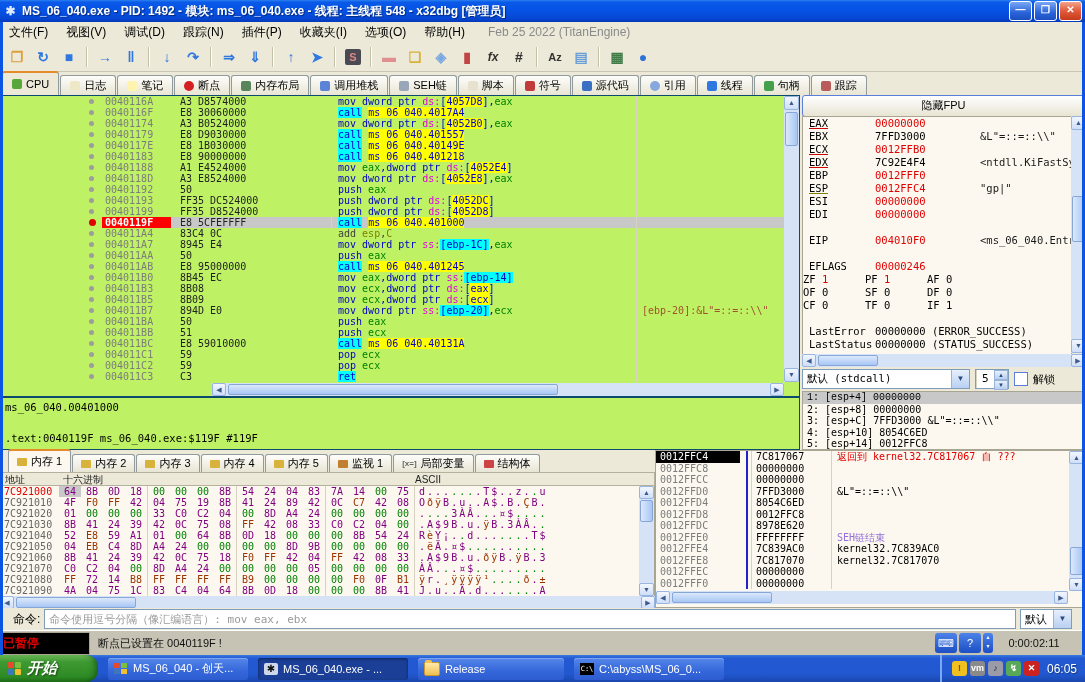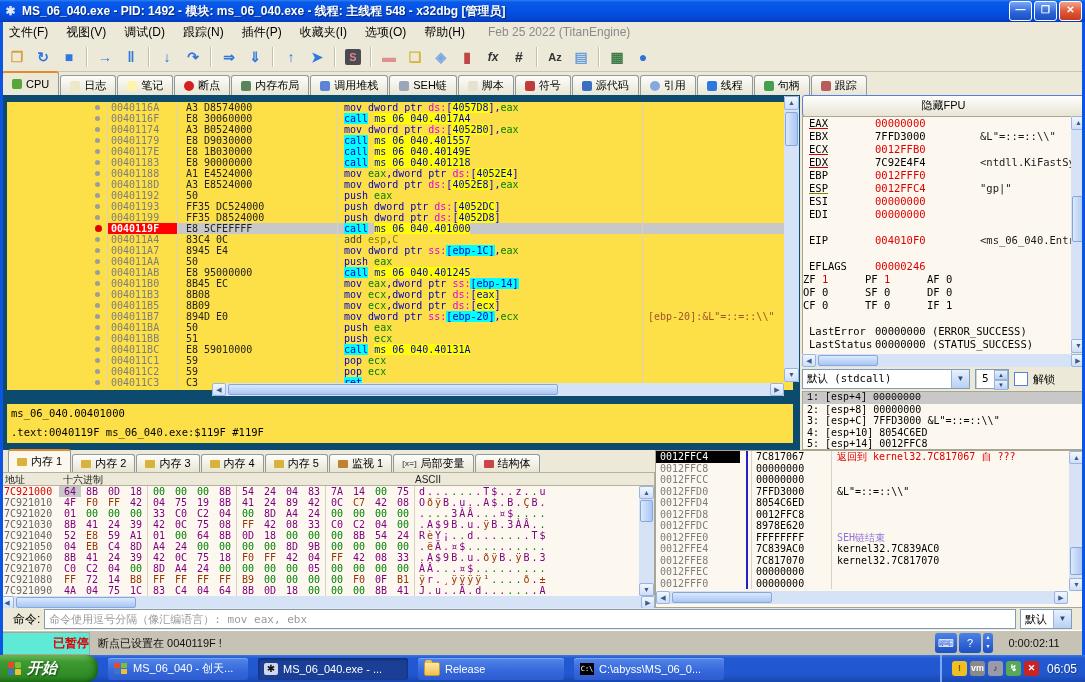--- a/index.html
+++ b/index.html
@@ -33,21 +33,21 @@
   
   .tabbar{position:absolute;left:0;top:72px;width:1085px;height:23px;background:#ece9d8;
     display:flex;align-items:flex-end;padding-left:2px;box-sizing:border-box;}
   .tab{height:19px;display:flex;align-items:center;gap:4px;padding:0 9px;margin-right:1px;
     border:1px solid #919b9c;border-bottom:none;border-radius:3px 3px 0 0;
     background:linear-gradient(180deg,#fdfdfb,#e8e5d4);font-size:11px;color:#000;}
   .tab.active{height:22px;background:#ece9d8;border-top:2px solid #e68b2c;font-weight:normal;text-align:center;}
   .ticon{width:10px;height:10px;border-radius:2px;display:inline-block;}
   .ticon.dot{border-radius:50%;}
   
-  .pane{position:absolute;background:#fde047;border:7px solid #0c4a6e;box-sizing:border-box;}
+  .pane{position:absolute;background:#bef264;border:1px solid #0c4a6e;box-sizing:border-box;}
   
   #disasm{left:0;top:95px;width:800px;height:302px;overflow:hidden;}
   .drow{display:flex;height:11px;line-height:11px;font-size:10px;white-space:pre;}
   .dgut{width:84px;flex:none;}
   .ddot{width:16px;flex:none;display:flex;align-items:center;justify-content:flex-start;padding-left:4px;box-sizing:border-box;}
   .dotg{width:5px;height:5px;border-radius:50%;background:#9d9d9d;}
   .dotr{width:7px;height:7px;border-radius:50%;background:#e00000;}
   .daddr{width:70px;flex:none;color:#7c7c7c;border-left:1px solid #d8d2c0;padding-left:3px;box-sizing:border-box;}
   .dbytes{width:160px;flex:none;color:#222;border-left:1px solid #d8d2c0;padding-left:8px;box-sizing:border-box;}
   .dinstr{width:305px;flex:none;border-left:1px solid #d8d2c0;padding-left:6px;box-sizing:border-box;overflow:hidden;}
@@ -133,22 +133,22 @@
   .scmt.red{color:#e00000;} .scmt.purple{color:#9370db;}
   
   #cmdbar{position:absolute;left:0;top:608px;width:1085px;height:22px;background:#ece9d8;
     display:flex;align-items:center;padding:0 13px;box-sizing:border-box;gap:4px;}
   #cmdinput{flex:1;height:18px;border:1px solid #7f9db9;background:#fff;font-size:11px;
     font-family:"DejaVu Sans Mono",monospace;padding:0 4px;}
   #cmdinput::placeholder{color:#999;}
   
   #statusbar{position:absolute;left:0;top:630px;width:1085px;height:25px;background:#c6c3b4;
     border-top:1px solid #fff;display:flex;align-items:center;box-sizing:border-box;}
-  .paused{width:86px;height:21px;margin-left:2px;background:#5eead4;color:#e00000;font-weight:bold;
-    text-align:right;line-height:21px;font-size:12px;border:1px solid #a9a593;}
+  .paused{width:86px;height:21px;margin-left:2px;background:#000000;color:#e00000;font-weight:bold;
+    text-align:left;line-height:21px;font-size:12px;border:1px solid #a9a593;}
   .statmsg{margin-left:8px;flex:1;font-size:11px;color:#111;}
   .stico{width:22px;height:20px;border-radius:3px;background:linear-gradient(180deg,#4c82e8,#1c4fc4);
     color:#fff;text-align:center;line-height:20px;font-size:11px;margin-right:2px;}
   .stico.thin{width:10px;font-size:6px;line-height:9px;}
   .elapsed{width:78px;text-align:center;font-size:11px;color:#111;margin-right:12px;}
   
   #taskbar{position:absolute;left:0;top:655px;width:1085px;height:27px;
     background:linear-gradient(180deg,#3a79e0 0%,#2258d2 12%,#2158d0 70%,#1946ae 100%);display:flex;align-items:center;}
   .startbtn{width:98px;height:27px;border-radius:0 12px 12px 0;display:flex;align-items:center;gap:5px;
     background:linear-gradient(180deg,#6cbc57 0%,#3f9a33 25%,#2e8a24 80%,#1d6d17 100%);

